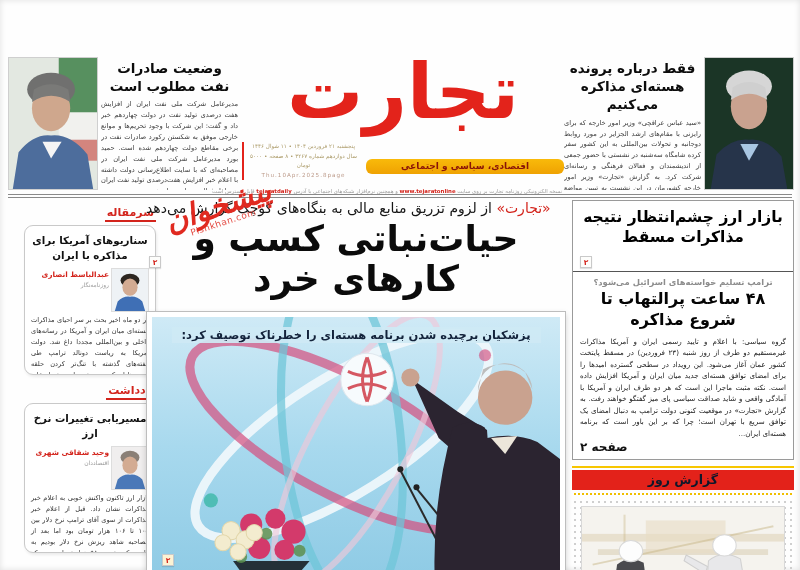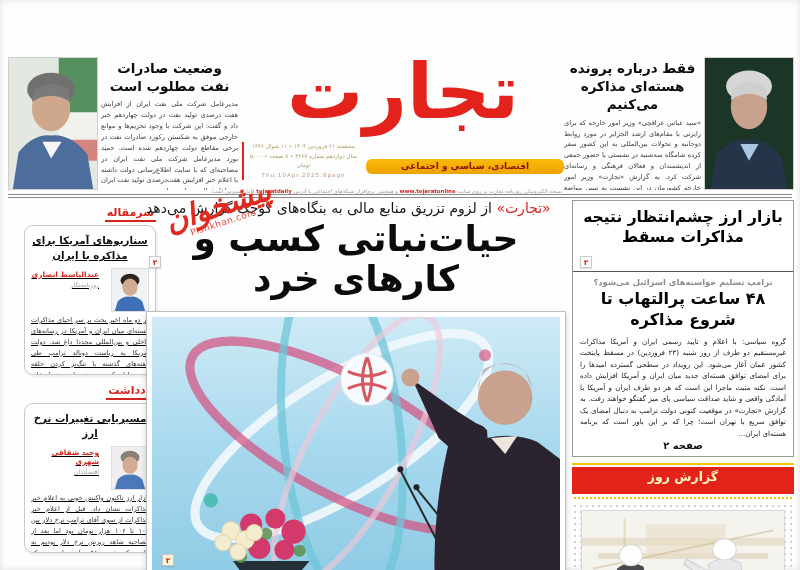--- a/index.html
+++ b/index.html
@@ -30,23 +30,23 @@
   .date-en { color:#b98; letter-spacing:1px; }
   .tagline { position:absolute; right:0; bottom:6px; width:198px; height:15px; line-height:15px;
     background:linear-gradient(180deg,#f9ba0a,#efa202); color:#8a1408; font-weight:bold; font-size:9px; text-align:center; border-radius:6px; }
   .dist { position:absolute; bottom:-1px; right:0; left:-30px; font-size:5.4px; color:#9a9a9a; text-align:left; white-space:nowrap; }
   .dist b { color:#d3241c; font-weight:bold; }
   .header-rule { position:absolute; top:194px; left:8px; width:784px; height:4px; border-top:1px solid #8a8a8a; border-bottom:1px solid #8a8a8a; }
 
   
   #sidebar { position:absolute; left:24px; top:201px; width:132px; }
   .sec-label { display:inline-block; color:#d3241c; font-weight:bold; font-size:11px; padding:0 2px 1px; border-bottom:2px solid #d3241c; }
-  .side-box { border:1px solid #c9c9c9; background:#fff; padding:7px 6px 5px; margin-top:3px; height:150px; overflow:hidden; box-shadow:1px 2px 3px rgba(0,0,0,.08); border-radius:9px;text-decoration:underline; }
+  .side-box { border:1px solid #c9c9c9; background:#fff; padding:7px 6px 5px; margin-top:3px; height:150px; overflow:hidden; box-shadow:1px 2px 3px rgba(0,0,0,.08); border-radius:9px; }
   .side-head { font-size:10.3px; font-weight:bold; text-align:center; line-height:1.45; color:#111; margin-bottom:5px; }
-  .author-row { display:flex; gap:12px; margin-bottom:3px; align-items:flex-start; }
+  .author-row { display:flex; gap:2px; margin-bottom:3px; align-items:flex-start; }
   .author-photo { width:38px; height:44px; flex:none; border:1px solid #ddd; overflow:hidden; }
   .author-photo svg { display:block; width:100%; height:100%; }
   .author-meta { flex:1; padding-top:2px; }
   .author-name { color:#d3241c; font-size:7.4px; font-weight:bold; }
   .author-role { color:#9a9a9a; font-size:6px; margin-top:2px; }
   .side-body { font-size:6.6px; line-height:1.66; text-align:justify; color:#333; }
   .sec-label-2 { margin-top:9px;text-align:right; }
 
   
   #center-col { position:absolute; left:146px; top:200px; width:420px; }
@@ -69,24 +69,24 @@
 
   
   #right-col { position:absolute; left:572px; top:200px; width:222px; }
   .rc-box { border:1px solid #9a9a9a; background:#fff; padding:6px 7px 5px; }
   .rc1-head { font-size:15.5px; font-weight:bold; text-align:center; line-height:1.3; color:#000; }
   .rc1-foot { text-align:left; margin:3px 0 2px; }
   .rc-divider { border-top:1px solid #555; margin:2px -7px 5px; }
   .rc2-kicker { text-align:center; color:#8c8c8c; font-size:8.4px; font-weight:bold; }
   .rc2-head { text-align:center; font-size:16px; font-weight:bold; line-height:1.3; margin:2px 0 5px; color:#040404; }
   .rc2-body { font-size:7.1px; line-height:1.62; text-align:justify; color:#222; }
-  .rc2-foot { text-align:center; font-size:10px; font-weight:bold; color:#111; margin-top:1px; }
+  .rc2-foot { text-align:left; font-size:12px; font-weight:bold; color:#111; margin-top:1px; }
   .banner-wrap { margin-top:6px; }
   .banner-topline { height:2px; background:#f7c600; margin-bottom:2px; }
-  .banner { background:#e3221a; color:#fef9c3; font-weight:bold; font-size:12.5px; text-align:center; padding:2px 0 10px; }
+  .banner { background:#e3221a; color:#0f172a; font-weight:bold; font-size:12.5px; text-align:center; padding:2px 0 3px; }
   .banner-dots { height:5px; border-bottom:2px dotted #f0bf00; margin:0 2px 4px; }
   .rc3 { background-image:radial-gradient(#cfcfcf .8px, transparent 1px); background-size:6px 6px; padding:7px 9px 4px; height:157px; overflow:hidden; }
   .rc3-kicker { color:#d3241c; font-size:8.4px; font-weight:bold; text-align:center; }
   .rc3-head { font-size:14px; font-weight:bold; text-align:center; line-height:1.35; margin:3px 0 6px; color:#070707; }
   .rc3-photo { height:98px; background:#fff; border:1px solid #d8d8d8; overflow:hidden; }
   .rc3-photo svg { display:block; width:100%; height:100%; }
 
   
   .pgbox { display:inline-block; width:12px; height:12px; line-height:12px; text-align:center;
     font-size:7.5px; font-weight:bold; color:#d3241c; background:#fdfdfb; border:1px solid #c9c9c9;
@@ -255,20 +255,21 @@
               <circle cx="148" cy="232" r="6"></circle>
           </g>
           <g fill="#f3eccf" stroke="#e2d6aa">
             <circle cx="80" cy="212" r="9"></circle>
               <circle cx="94" cy="221" r="9"></circle>
               <circle cx="87" cy="233" r="8"></circle>
               <circle cx="103" cy="214" r="8"></circle>
               <circle cx="72" cy="224" r="8"></circle>
           </g>
         </svg>
+        <div class="photo-kicker"><span>پزشکیان برچیده شدن برنامه هسته‌ای را خطرناک توصیف کرد:</span></div>
         <span class="pgbox warm photo-pagebox">۲</span>
       </div>
     </div>
   </div>
 
   <div id="right-col">
     <div class="rc-box">
       <div class="rc1-head">بازار ارز چشم‌انتظار نتیجه مذاکرات مسقط</div>
       <div class="rc1-foot"><span class="pgbox">۲</span></div>
       <div class="rc-divider"></div>

